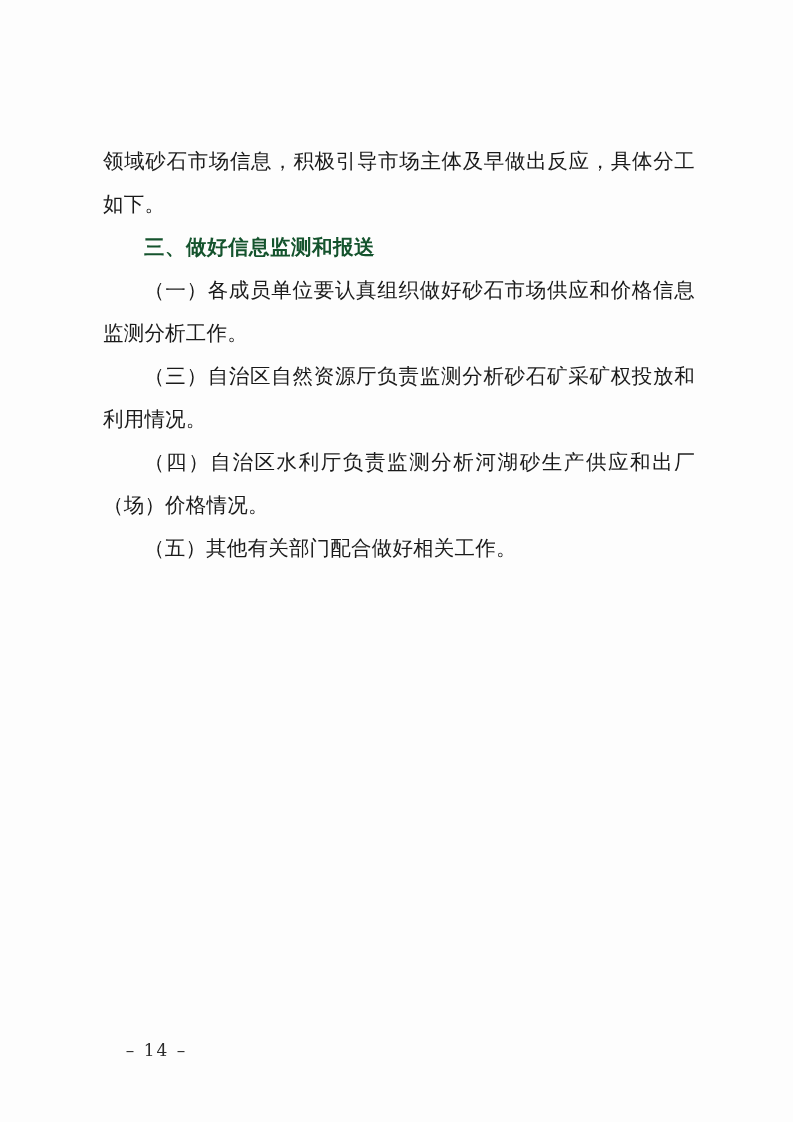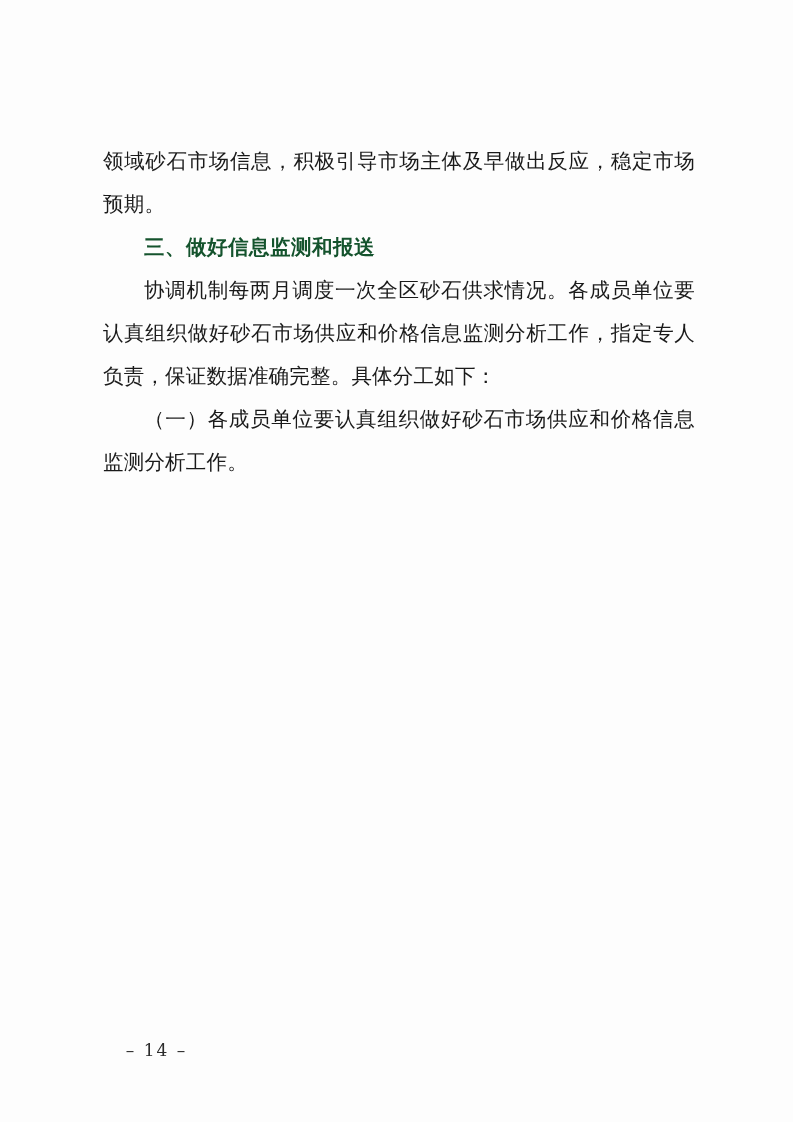--- a/index.html
+++ b/index.html
@@ -65,31 +65,33 @@
     letter-spacing: 2px;
   }
 </style>
 </head>
 <body>
 
 <div class="page">
 
   <div class="content">
 
-    <p class="para">领域砂石市场信息，积极引导市场主体及早做出反应，稳定市场预期。</p>
+    <p class="para">领域砂石市场信息，积极引导市场主体及早做出反应，具体分工如下。</p>
 
     <p class="heading">三、做好信息监测和报送</p>
 
-    <p class="para indent">协调机制每两月调度一次全区砂石供求情况。各成员单位要认真组织做好砂石市场供应和价格信息监测分析工作，指定专人负责，保证数据准确完整。具体分工如下：</p>
 
     <p class="para indent">（一）各成员单位要认真组织做好砂石市场供应和价格信息监测分析工作。</p>
 
 
+    <p class="para indent">（三）自治区自然资源厅负责监测分析砂石矿采矿权投放和利用情况。</p>
 
+    <p class="para indent">（四）自治区水利厅负责监测分析河湖砂生产供应和出厂（场）价格情况。</p>
 
+    <p class="para indent">（五）其他有关部门配合做好相关工作。</p>
 
 
   </div>
 
   <div class="footer">
     <span class="pagenum">– 14 –</span>
   </div>
 
 </div>
 

